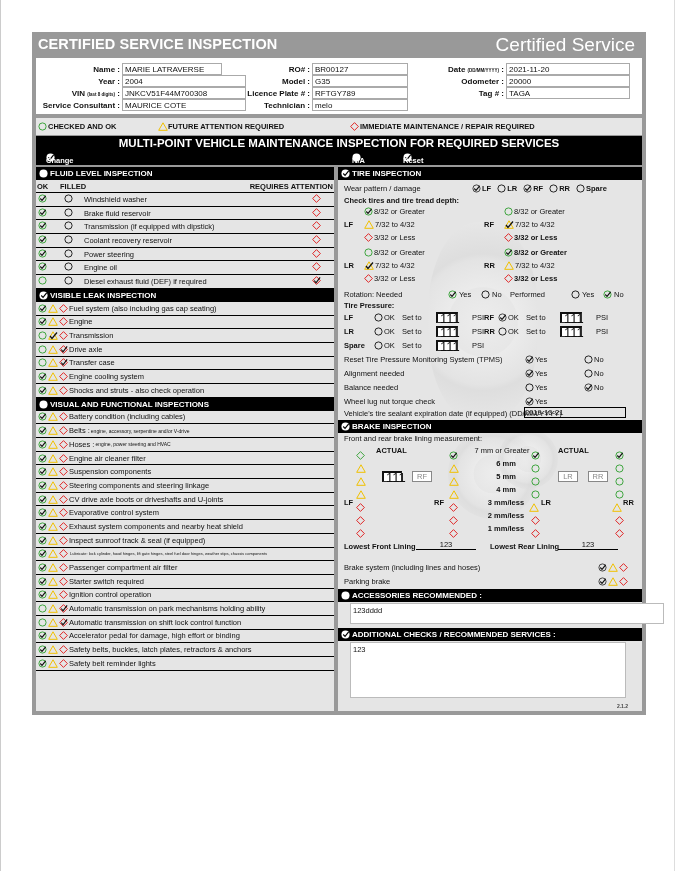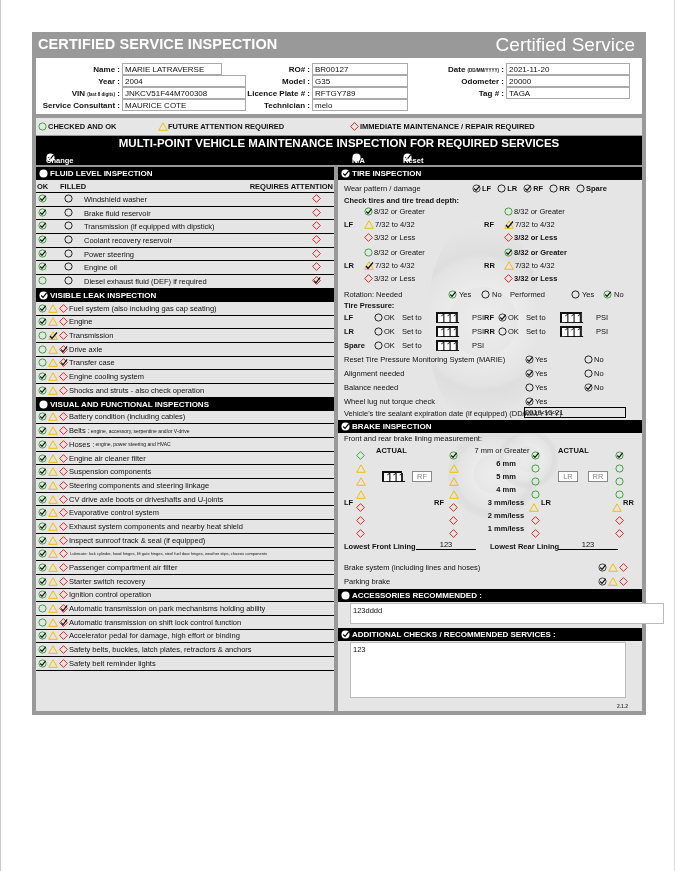--- a/index.html
+++ b/index.html
@@ -650,21 +650,21 @@
         <i class="ico" style="width:10px">
           <svg width="10" height="9" viewBox="0 0 10 9">
             <path d="M5 0.8 L9.3 8.3 L0.7 8.3 Z" fill="none" stroke="#f0c000" stroke-width="1"></path>
           </svg>
         </i>
         <i class="ico" style="width:9px">
           <svg width="9" height="9" viewBox="0 0 10 10">
             <path d="M5 0.7 L9.3 5 L5 9.3 L0.7 5 Z" fill="none" stroke="#e01010" stroke-width="1"></path>
           </svg>
         </i>
-        <span>Starter switch recovery</span>
+        <span>Starter switch required</span>
       </div>
       <div class="row">
     <i class="ico" style="width:9px">
           <svg width="9" height="9" viewBox="0 0 10 10">
             <circle cx="5" cy="5" r="4" fill="none" stroke="#2e9e2e" stroke-width="1"></circle>
             <path d="M2.5 5 L4.5 7 L8.5 2" fill="none" stroke="#111" stroke-width="1.3"></path>
           </svg>
         </i>
         <i class="ico" style="width:10px">
           <svg width="10" height="9" viewBox="0 0 10 9">
@@ -1051,21 +1051,21 @@
           </svg>
         </i>
         <span>OK</span>
       </div>
       <div class="r" style="left:64px;top:174px">Set to</div>
       <div class="box" style="position:absolute;left:98px;top:173px">111</div>
       <div class="r" style="left:134px;top:174px">PSI</div>
     </div>
 
   <div id="q-area">
-      <div class="r" style="left:6px;top:188px">Reset Tire Pressure Monitoring System (MARIE)</div>
+      <div class="r" style="left:6px;top:188px">Reset Tire Pressure Monitoring System (TPMS)</div>
       <div class="r" style="left:187px;top:188px;gap:1px">
         <i class="ico" style="width:9px">
           <svg width="9" height="9" viewBox="0 0 10 10">
             <circle cx="5" cy="5" r="4" fill="none" stroke="#333" stroke-width="1"></circle>
             <path d="M2.5 5 L4.5 7 L8.5 2" fill="none" stroke="#111" stroke-width="1.3"></path>
           </svg>
         </i>
         <span>Yes</span>
       </div>
       <div class="r" style="left:246px;top:188px;gap:1px">

